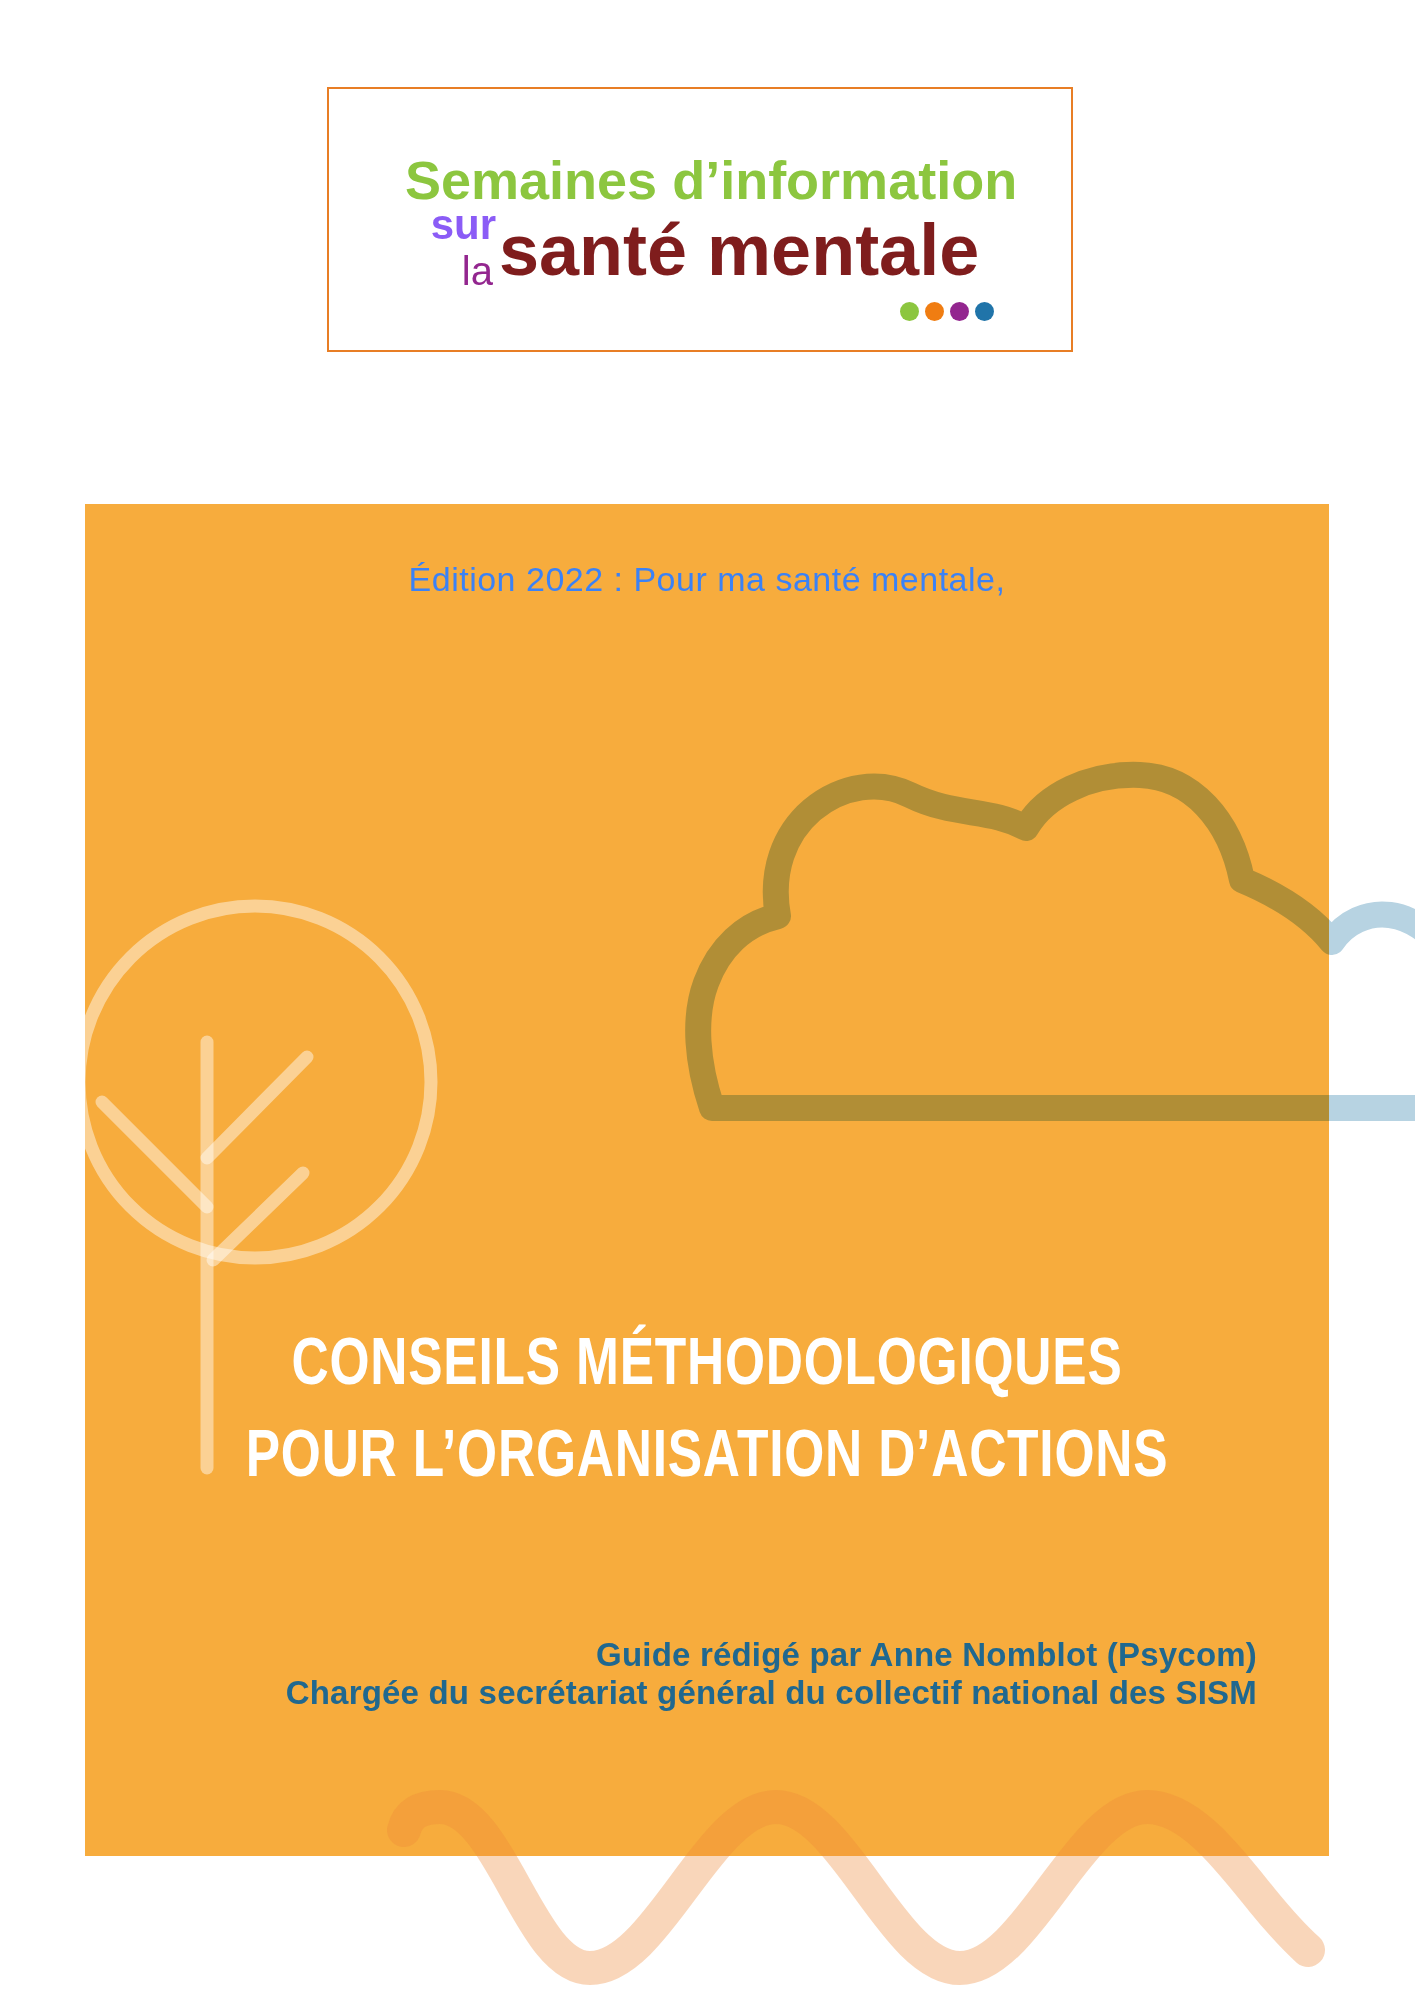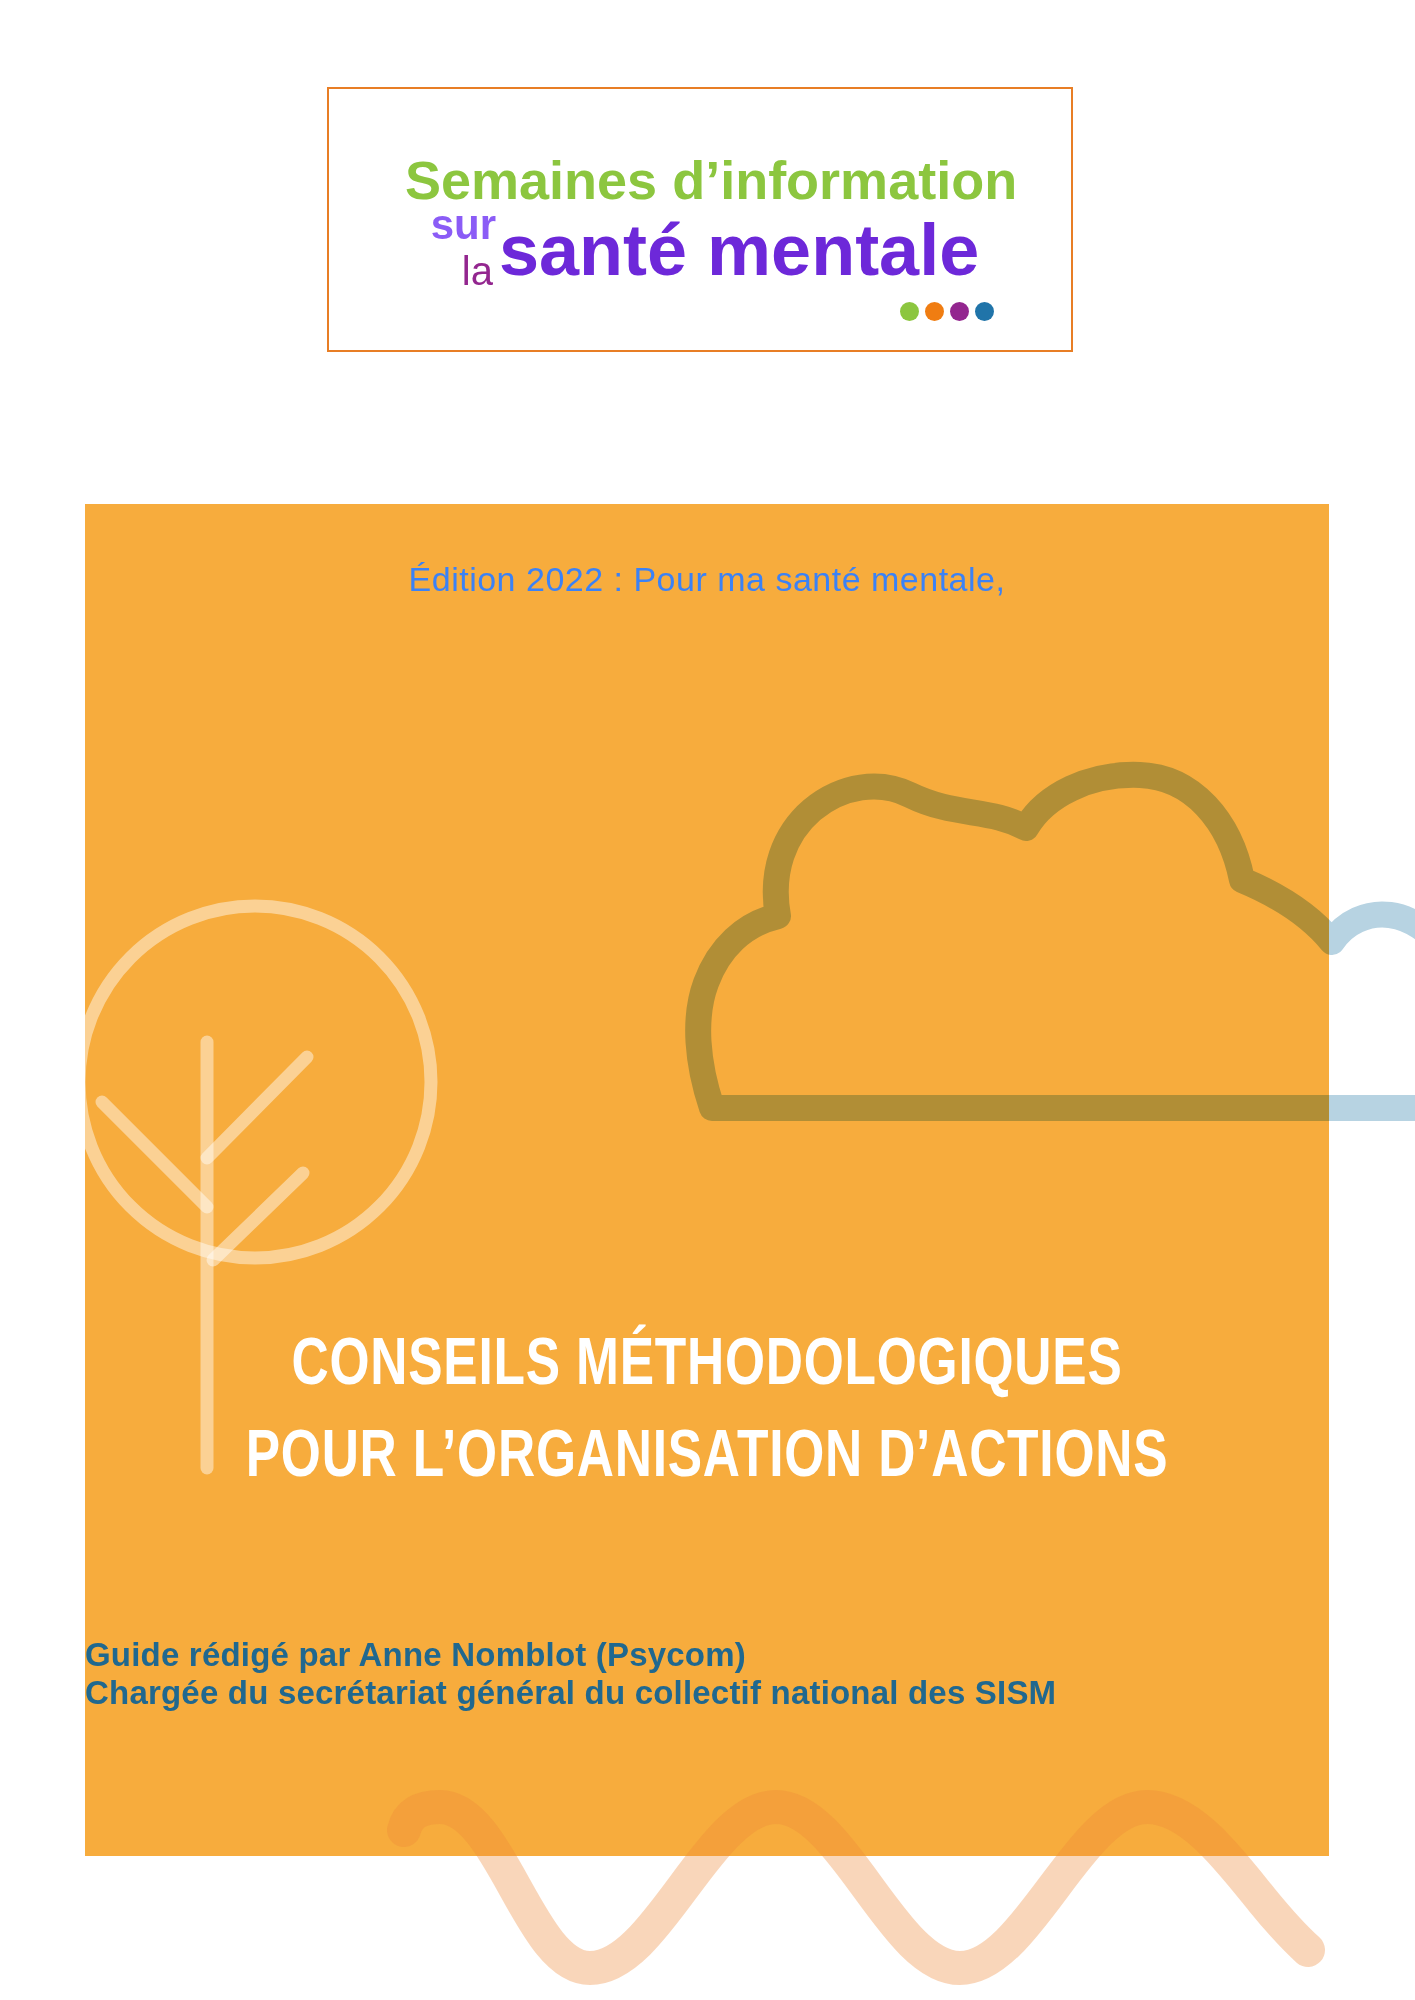--- a/index.html
+++ b/index.html
@@ -22,21 +22,21 @@
   .logo-sur{
     position:absolute;right:575px;top:115px;
     font-size:42px;font-weight:bold;color:#8b5cf6;line-height:1;white-space:nowrap;
   }
   .logo-la{
     position:absolute;right:578px;top:162px;
     font-size:40px;font-weight:normal;color:#93268F;line-height:1;white-space:nowrap;
   }
   .logo-sante{
     position:absolute;left:170px;top:124px;
-    font-size:72px;font-weight:bold;color:#6d28d9;line-height:1.05;white-space:nowrap;
+    font-size:72px;font-weight:bold;color:#7f1d1d;line-height:1.05;white-space:nowrap;
   }
   .logo-dots{position:absolute;left:571px;top:213px;display:flex;gap:6px;}
   .logo-dots span{width:19px;height:19px;border-radius:50%;display:block;}
   .dot-0{background:#8CC63F;}
   .dot-1{background:#F07D12;}
   .dot-2{background:#93268F;}
   .dot-3{background:#2074A9;}
 
   
   .panel{
@@ -50,21 +50,21 @@
   }
   .title{
     position:absolute;left:85px;top:1315px;width:1244px;
     text-align:center;color:#ffffff;font-weight:bold;
     font-size:66px;line-height:92px;letter-spacing:1px;
     transform:scaleX(0.78);transform-origin:50% 50%;
     white-space:nowrap;
   }
   .credits{
     position:absolute;left:85px;top:1636px;width:1172px;
-    text-align:left;color:#20688F;font-weight:bold;
+    text-align:right;color:#20688F;font-weight:bold;
     font-size:33px;line-height:38px;letter-spacing:0.2px;
   }
   
   .decor, .cloud-layer{
     position:absolute;left:0;top:0;width:1415px;height:2000px;pointer-events:none;
   }
   .cloud-layer{mix-blend-mode:multiply;}
 </style>
 </head>
 <body>

